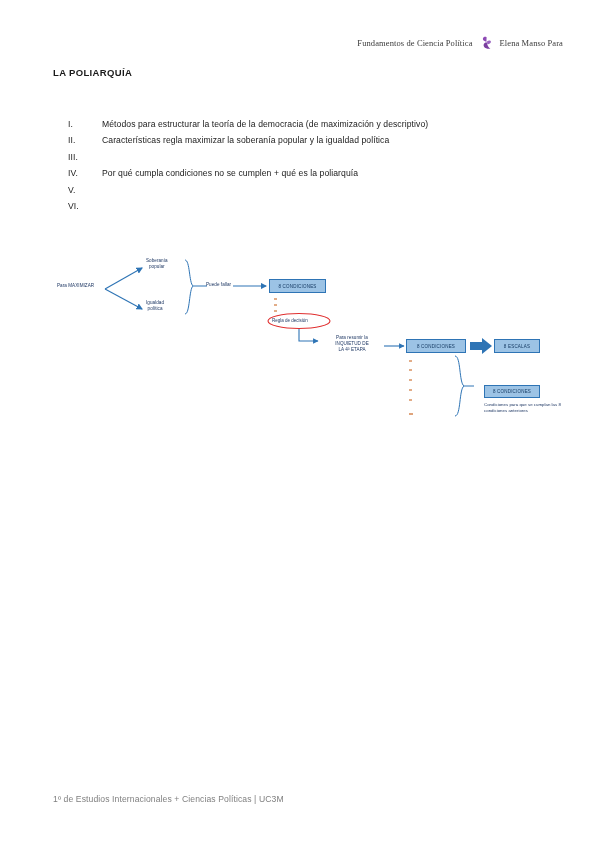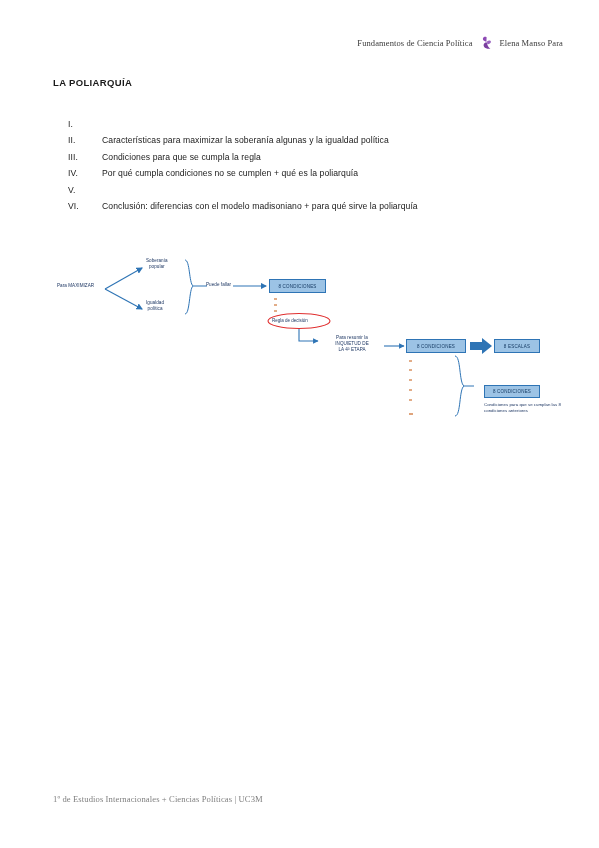--- a/index.html
+++ b/index.html
@@ -34,21 +34,21 @@
   .brand-icon {
     width: 11px;
     height: 13px;
     display: block;
   }
 
   
   .doc-title {
     position: absolute;
     left: 53px;
-    top: 77px;
+    top: 67px;
     font-size: 9.5px;
     font-weight: bold;
     color: #1a1a1a;
     letter-spacing: .35px;
   }
 
   
   .outline {
     position: absolute;
     left: 53px;
@@ -115,21 +115,21 @@
     font-size: 4.5px;
     color: #1f3864;
     white-space: nowrap;
   }
 
   
   .footer {
     position: absolute;
     left: 53px;
     bottom: 44px;
-    font-family: Liberation Serif, serif;
+    font-family: Liberation Sans, sans-serif;
     font-size: 8.6px;
     color: #7f7f7f;
     letter-spacing: .1px;
   }
 </style>
 </head>
 <body>
 
 <div class="page">
 
@@ -145,39 +145,38 @@
       </svg>
     </span>
     <span class="author">Elena Manso Para</span>
   </div>
 
   <div class="doc-title">LA POLIARQUÍA</div>
 
   <div class="outline">
     <div class="outline-row">
       <span class="outline-num">I.</span>
+      <span class="outline-text">Métodos para estructurar la teoría de la democracia (de maximización y descriptivo)</span>
     </div>
     <div class="outline-row">
       <span class="outline-num">II.</span>
-      <span class="outline-text">Características para maximizar la soberanía algunas y la igualdad política</span>
+      <span class="outline-text">Características regla maximizar la soberanía popular y la igualdad política</span>
     </div>
     <div class="outline-row">
       <span class="outline-num">III.</span>
-      <span class="outline-text">Condiciones para que se cumpla la regla</span>
     </div>
     <div class="outline-row">
       <span class="outline-num">IV.</span>
       <span class="outline-text">Por qué cumpla condiciones no se cumplen + qué es la poliarquía</span>
     </div>
     <div class="outline-row">
       <span class="outline-num">V.</span>
     </div>
     <div class="outline-row">
       <span class="outline-num">VI.</span>
-      <span class="outline-text">Conclusión: diferencias con el modelo madisoniano + para qué sirve la poliarquía</span>
     </div>
   </div>
 
   <div class="diagram">
 
     <svg width="599" height="210" xmlns="http://www.w3.org/2000/svg">
       <defs>
         <marker id="ah" markerWidth="6" markerHeight="6" refX="5" refY="3" orient="auto">
           <path d="M0,0 L6,3 L0,6 Z" fill="#2e74b5"></path>
         </marker>

